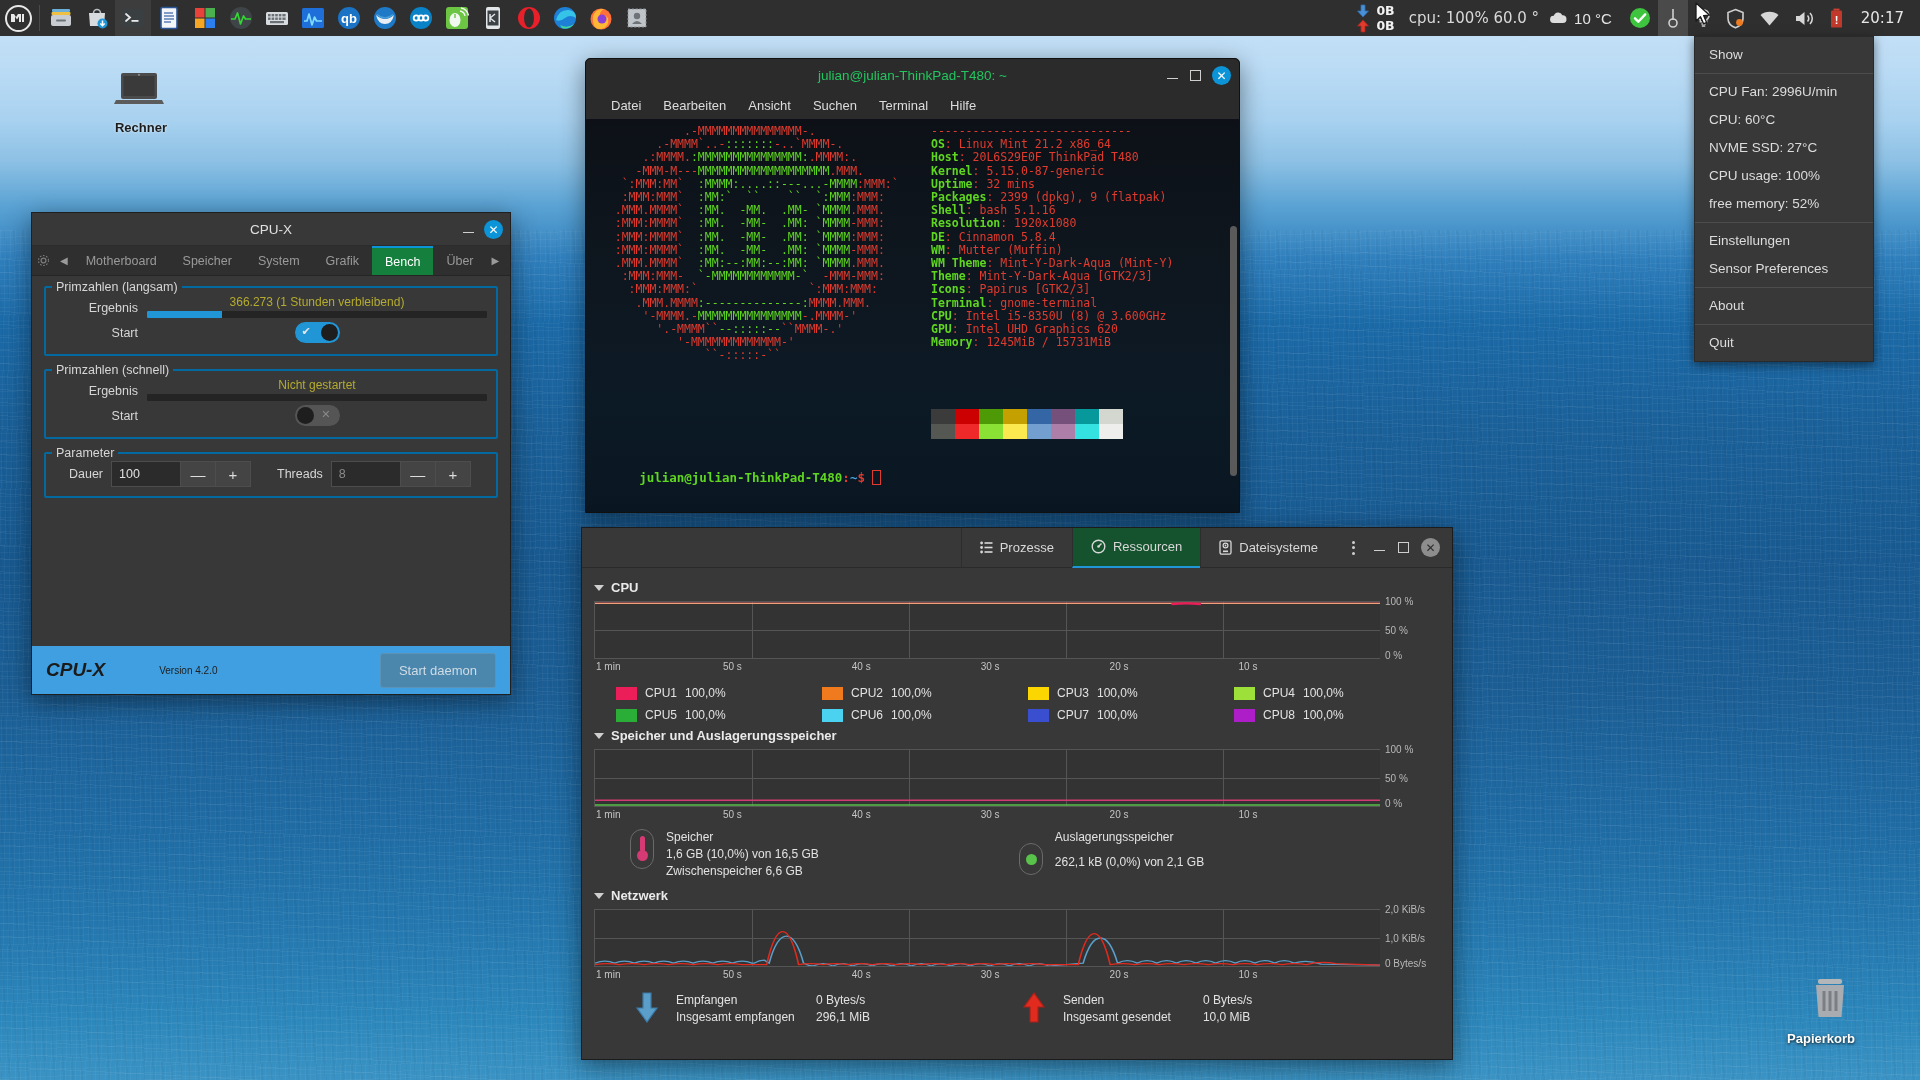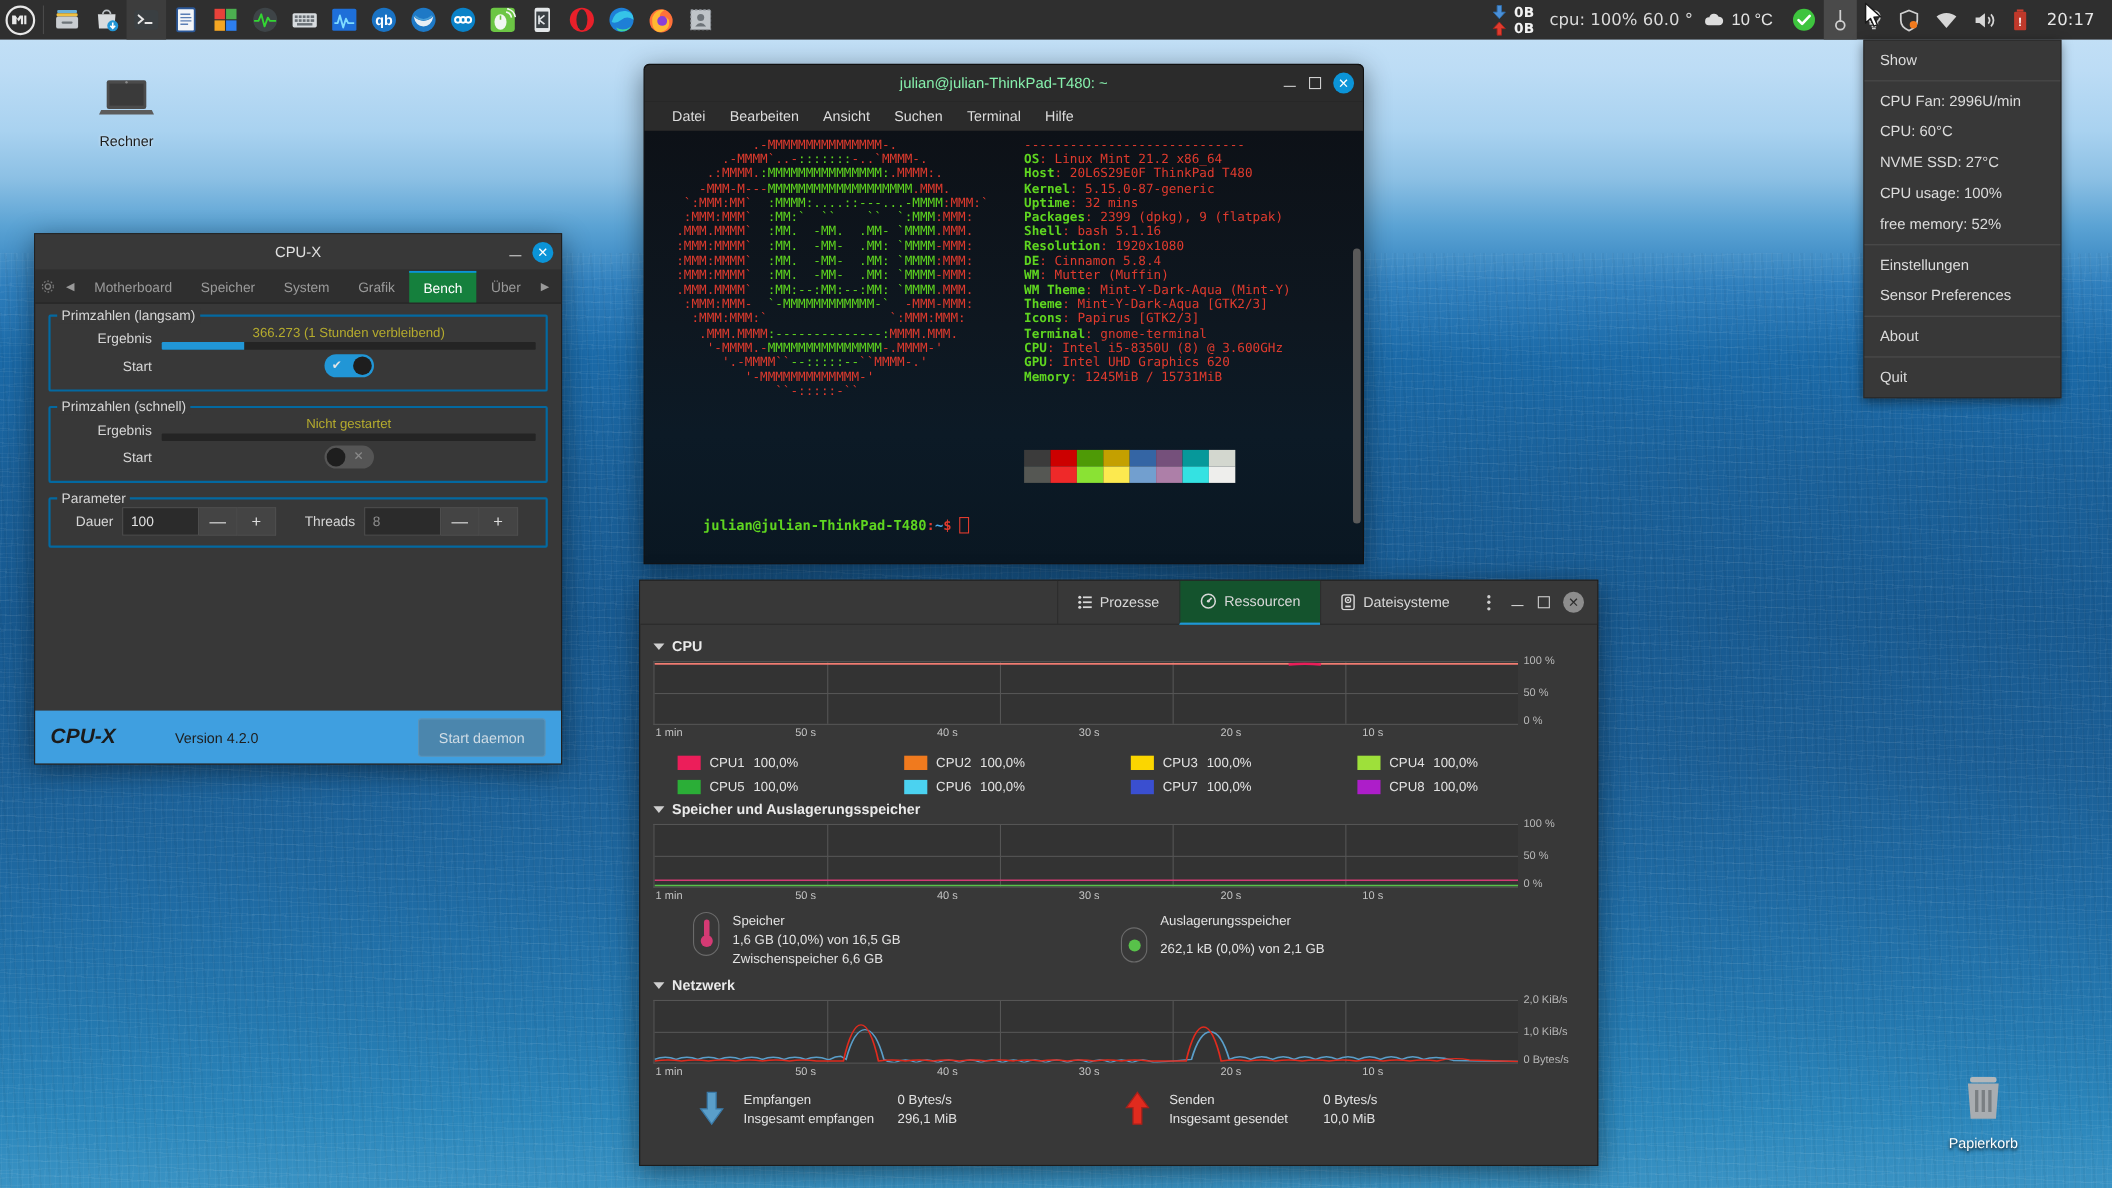--- a/index.html
+++ b/index.html
@@ -78,21 +78,21 @@
     box-shadow:0 3px 10px rgba(0,0,0,0.5); z-index:900;
     padding:4px 0; font-size:13.5px; color:#dcdcdc;
   }
   #tray-menu .mi { padding:6px 14px; line-height:16px; white-space:nowrap; cursor:default; }
   #tray-menu .msep { height:1px; background:#4c4c4c; margin:4px 0; }
 
   .cursor-arrow { position:absolute; left:1694px; top:2px; z-index:950; }
 
   
   .desk-icon {
-    position:absolute; width:104px; text-align:center; cursor:default;
+    position:absolute; width:104px; text-align:right; cursor:default;font-weight:bold;
   }
   .desk-icon .label {
     font-size:13px; color:#1c1c1c; margin-top:4px;
     text-shadow:0 0 3px rgba(255,255,255,0.7);
   }
   .desk-icon.dark-bg .label { color:#ffffff; text-shadow:0 1px 3px rgba(0,0,0,0.9); }
 
   
   .win { position:absolute; box-shadow:0 6px 24px rgba(0,0,0,0.45); }
 
@@ -151,32 +151,32 @@
   .spin-input.dim { color:#8a8a8a; }
   .spin-btn {
     background:#444; border:1px solid #4d4d4d; border-left:none; height:26px; width:35px;
     display:flex; align-items:center; justify-content:center; color:#ddd; font-size:15px;
   }
   #cpux .footer {
     position:absolute; left:0; bottom:0; width:100%; height:48px; background:#3f9fe0;
     display:flex; align-items:center; padding:0 14px;
   }
   #cpux .footer .brand { font-size:19px; font-weight:bold; font-style:italic; color:#1b1b1b; }
-  #cpux .footer .ver { font-size:13px; color:#1e1e1e; margin-left:54px; }
+  #cpux .footer .ver { font-size:10px; color:#1e1e1e; margin-left:54px; }
   #cpux .footer .daemon-btn {
     margin-left:auto; background:#4b86ad; color:#cfdce5; font-size:13px;
     padding:9px 18px; border:1px solid #5b93b8; border-radius:3px;
   }
 
   
   #term { left:585px; top:58px; width:655px; height:455px; background:#1c1c1c;
           border:1px solid #111; border-radius:5px 5px 0 0; }
   #term .titlebar { height:33px; display:flex; align-items:center; justify-content:center;
     position:relative; background:#2b2b2b; border-radius:5px 5px 0 0; }
-  #term .titlebar .t { color:#86efac; font-size:13.5px; }
+  #term .titlebar .t { color:#22c55e; font-size:13.5px; }
   #term .tb-btns { position:absolute; right:8px; top:0; height:33px; display:flex; align-items:center; gap:11px; }
   .tb-max { width:11px; height:11px; border:1.5px solid #cfcfcf; }
   #term .menubar { height:27px; background:#2b2b2b; display:flex; align-items:center; padding-left:14px; gap:0; }
   #term .menubar .m { color:#dcdcdc; font-size:13px; padding:3px 11px; }
   #term .screen {
     position:absolute; left:0; top:60px; right:0; bottom:0; background:#0d1117;
     overflow:hidden; padding:6px 0 0 6px;
     font-family:"DejaVu Sans Mono", monospace; font-size:11.5px; line-height:13.2px;
   }
   #term .screen .grad {

